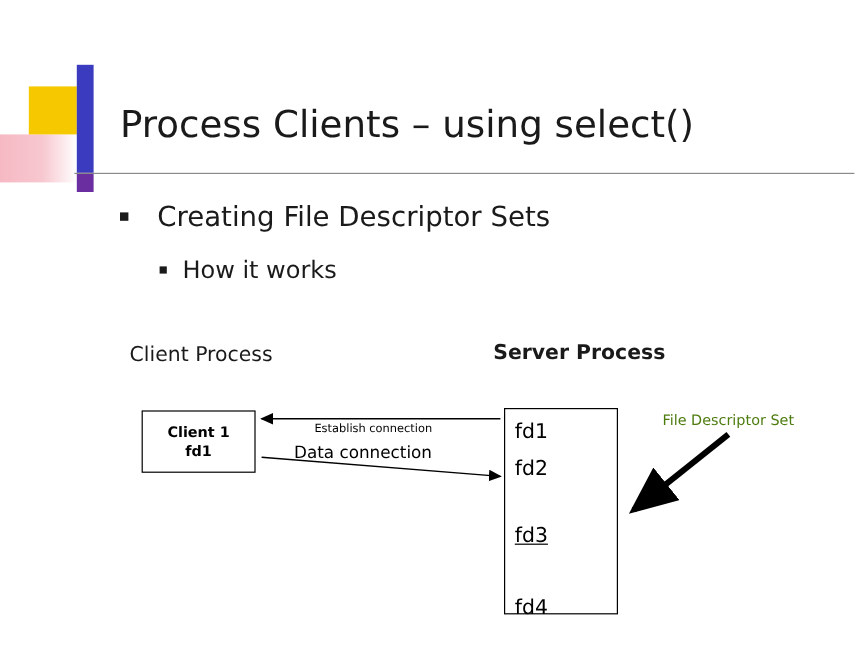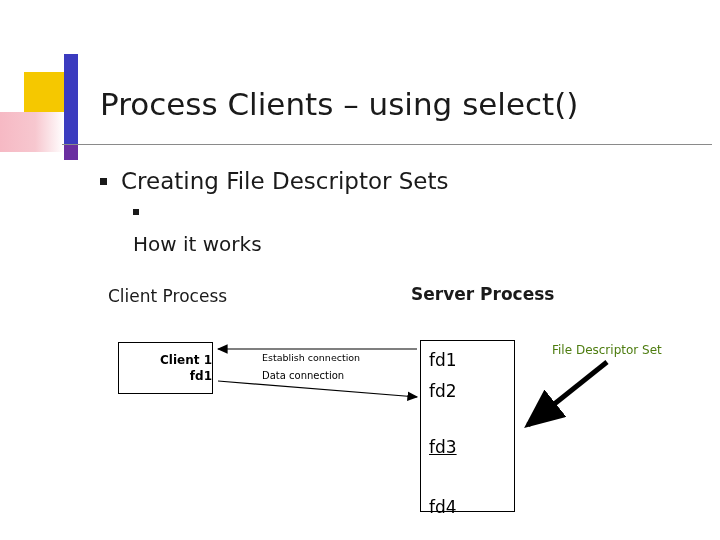--- a/index.html
+++ b/index.html
@@ -68,21 +68,21 @@
     background: #8a8a8a;
   }
 
   
   .bullet-l1 {
     position: absolute;
     left: 100px;
     top: 168px;
     display: flex;
     align-items: baseline;
-    gap: 14px;
+    gap: 24px;
   }
   .bullet-l1 .sq {
     width: 7px;
     height: 7px;
     background: #1a1a1a;
     display: inline-block;
     position: relative;
     top: -4px;
     flex: 0 0 auto;
   }
@@ -90,21 +90,20 @@
     font-size: 23px;
     color: #1a1a1a;
   }
   .bullet-l2 {
     position: absolute;
     left: 133px;
     top: 213px;
     display: flex;
     align-items: baseline;
     gap: 13px;
-    flex-direction: column;
   }
   .bullet-l2 .sq {
     width: 6px;
     height: 6px;
     background: #1a1a1a;
     display: inline-block;
     position: relative;
     top: -4px;
     flex: 0 0 auto;
   }
@@ -141,21 +140,21 @@
   .client-box {
     position: absolute;
     left: 118px;
     top: 342px;
     width: 95px;
     height: 52px;
     border: 1px solid #000000;
     box-sizing: border-box;
     display: flex;
     flex-direction: column;
-    align-items: flex-end;
+    align-items: center;
     justify-content: center;
     gap: 1px;
   }
   .client-box span {
     font-size: 12px;
     font-weight: bold;
     color: #000000;
     line-height: 15px;
   }
 
@@ -184,23 +183,23 @@
   .conn-establish {
     position: absolute;
     left: 262px;
     top: 352px;
     font-size: 9.5px;
     color: #000000;
     white-space: nowrap;
   }
   .conn-data {
     position: absolute;
-    left: 262px;
+    left: 245px;
     top: 370px;
-    font-size: 10px;
+    font-size: 14px;
     color: #000000;
     white-space: nowrap;
   }
 
   
   .arrow-layer {
     position: absolute;
     left: 0;
     top: 0;
     width: 720px;

